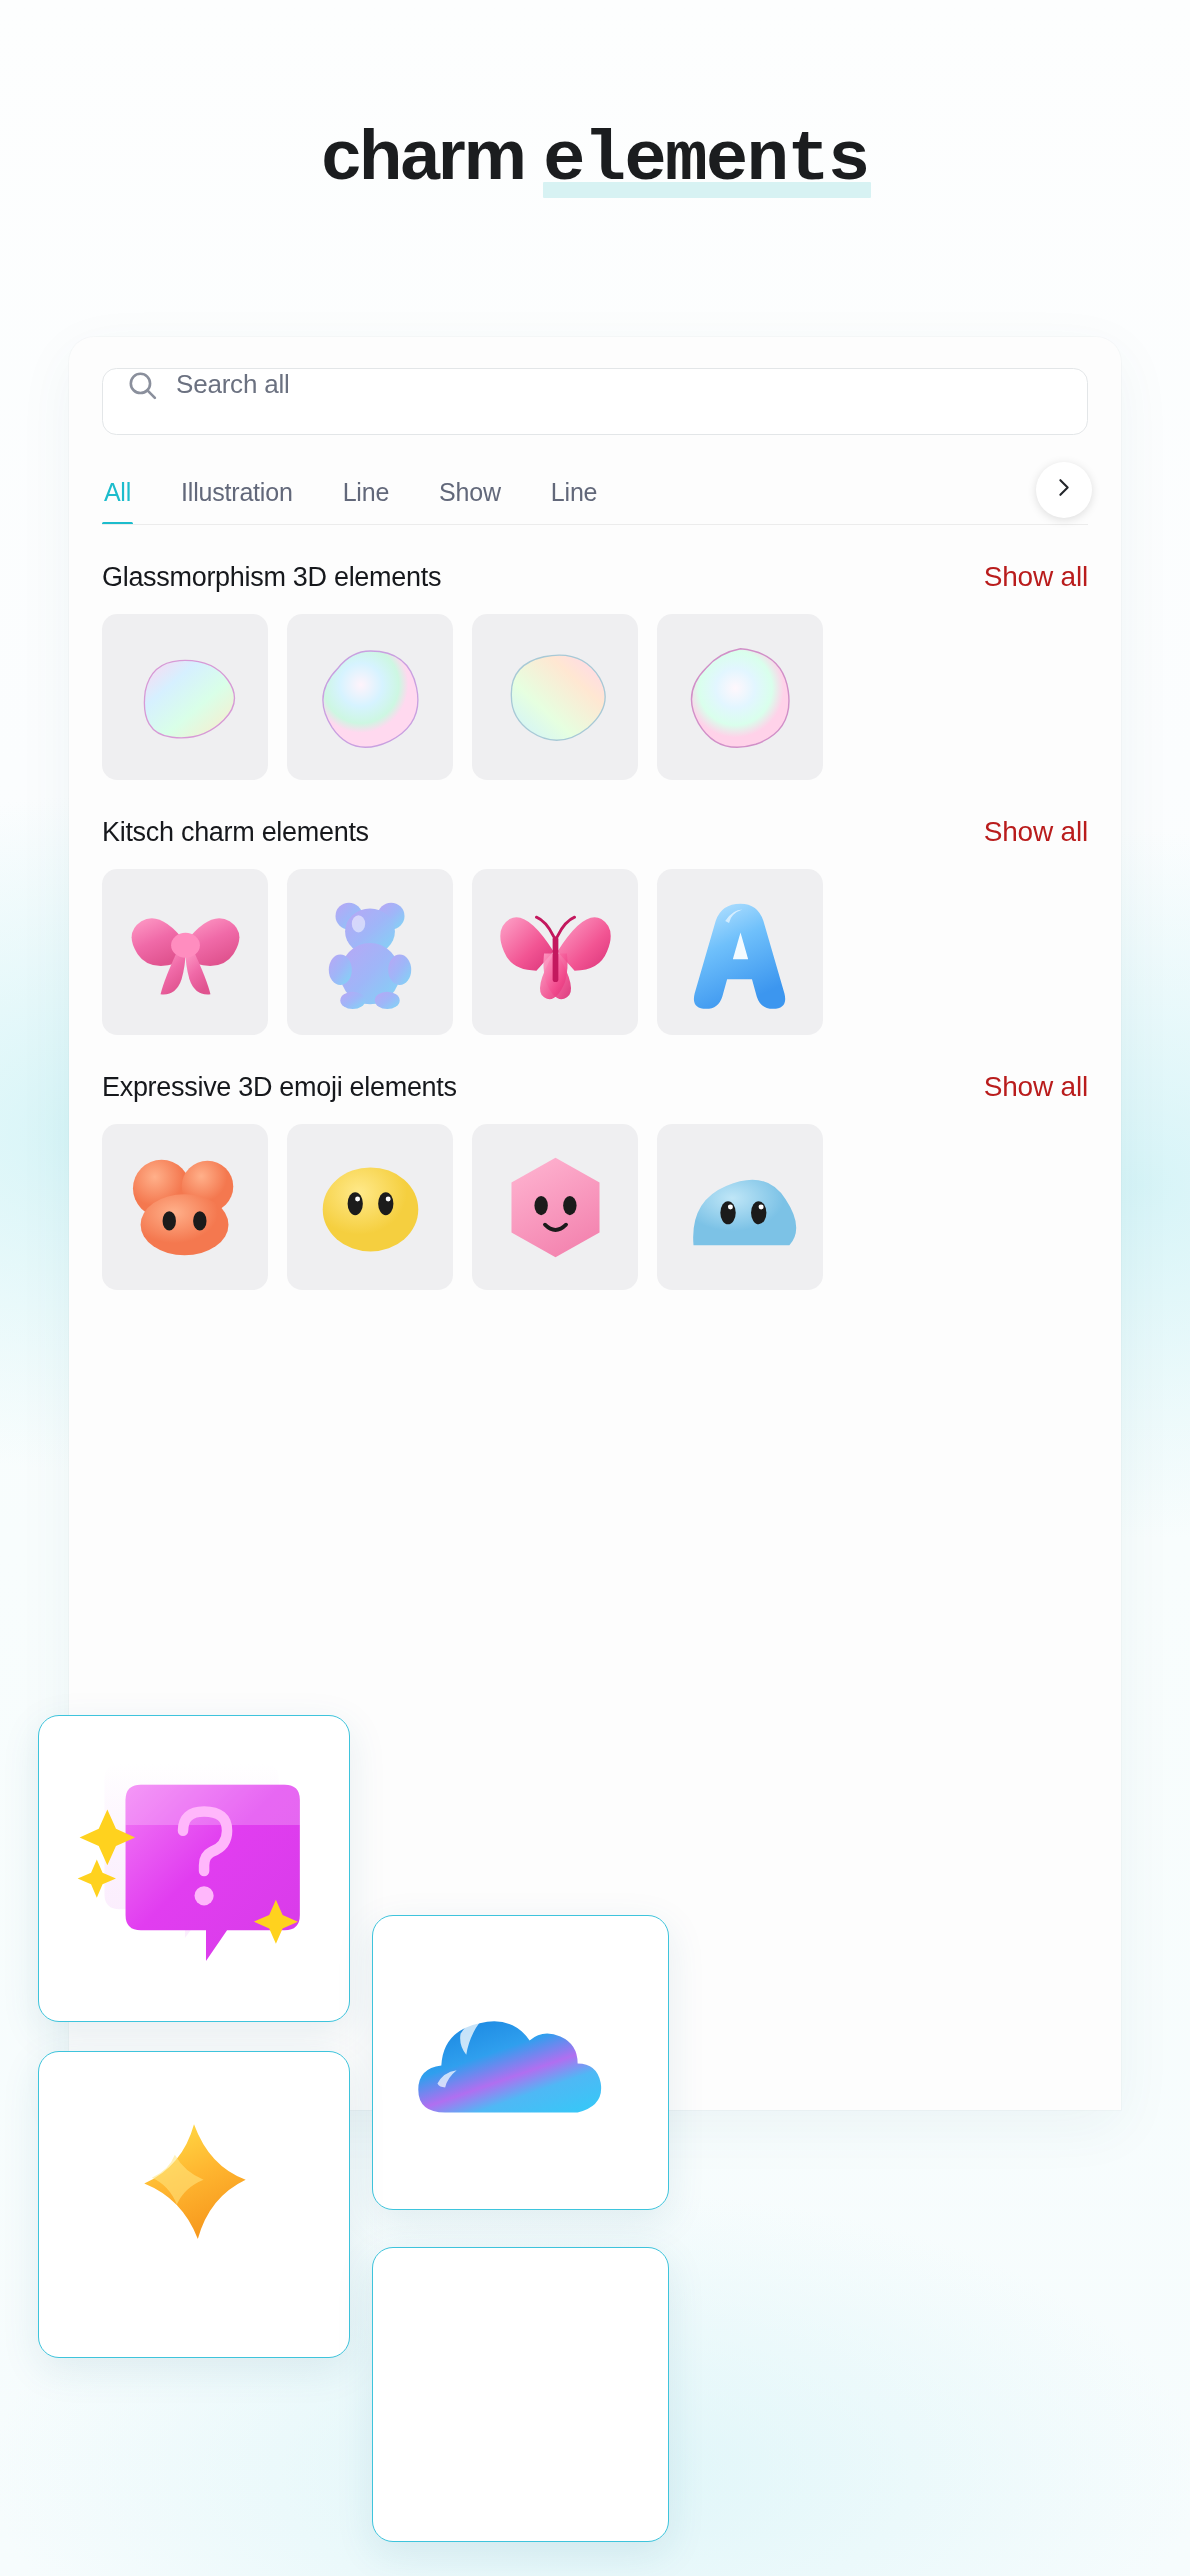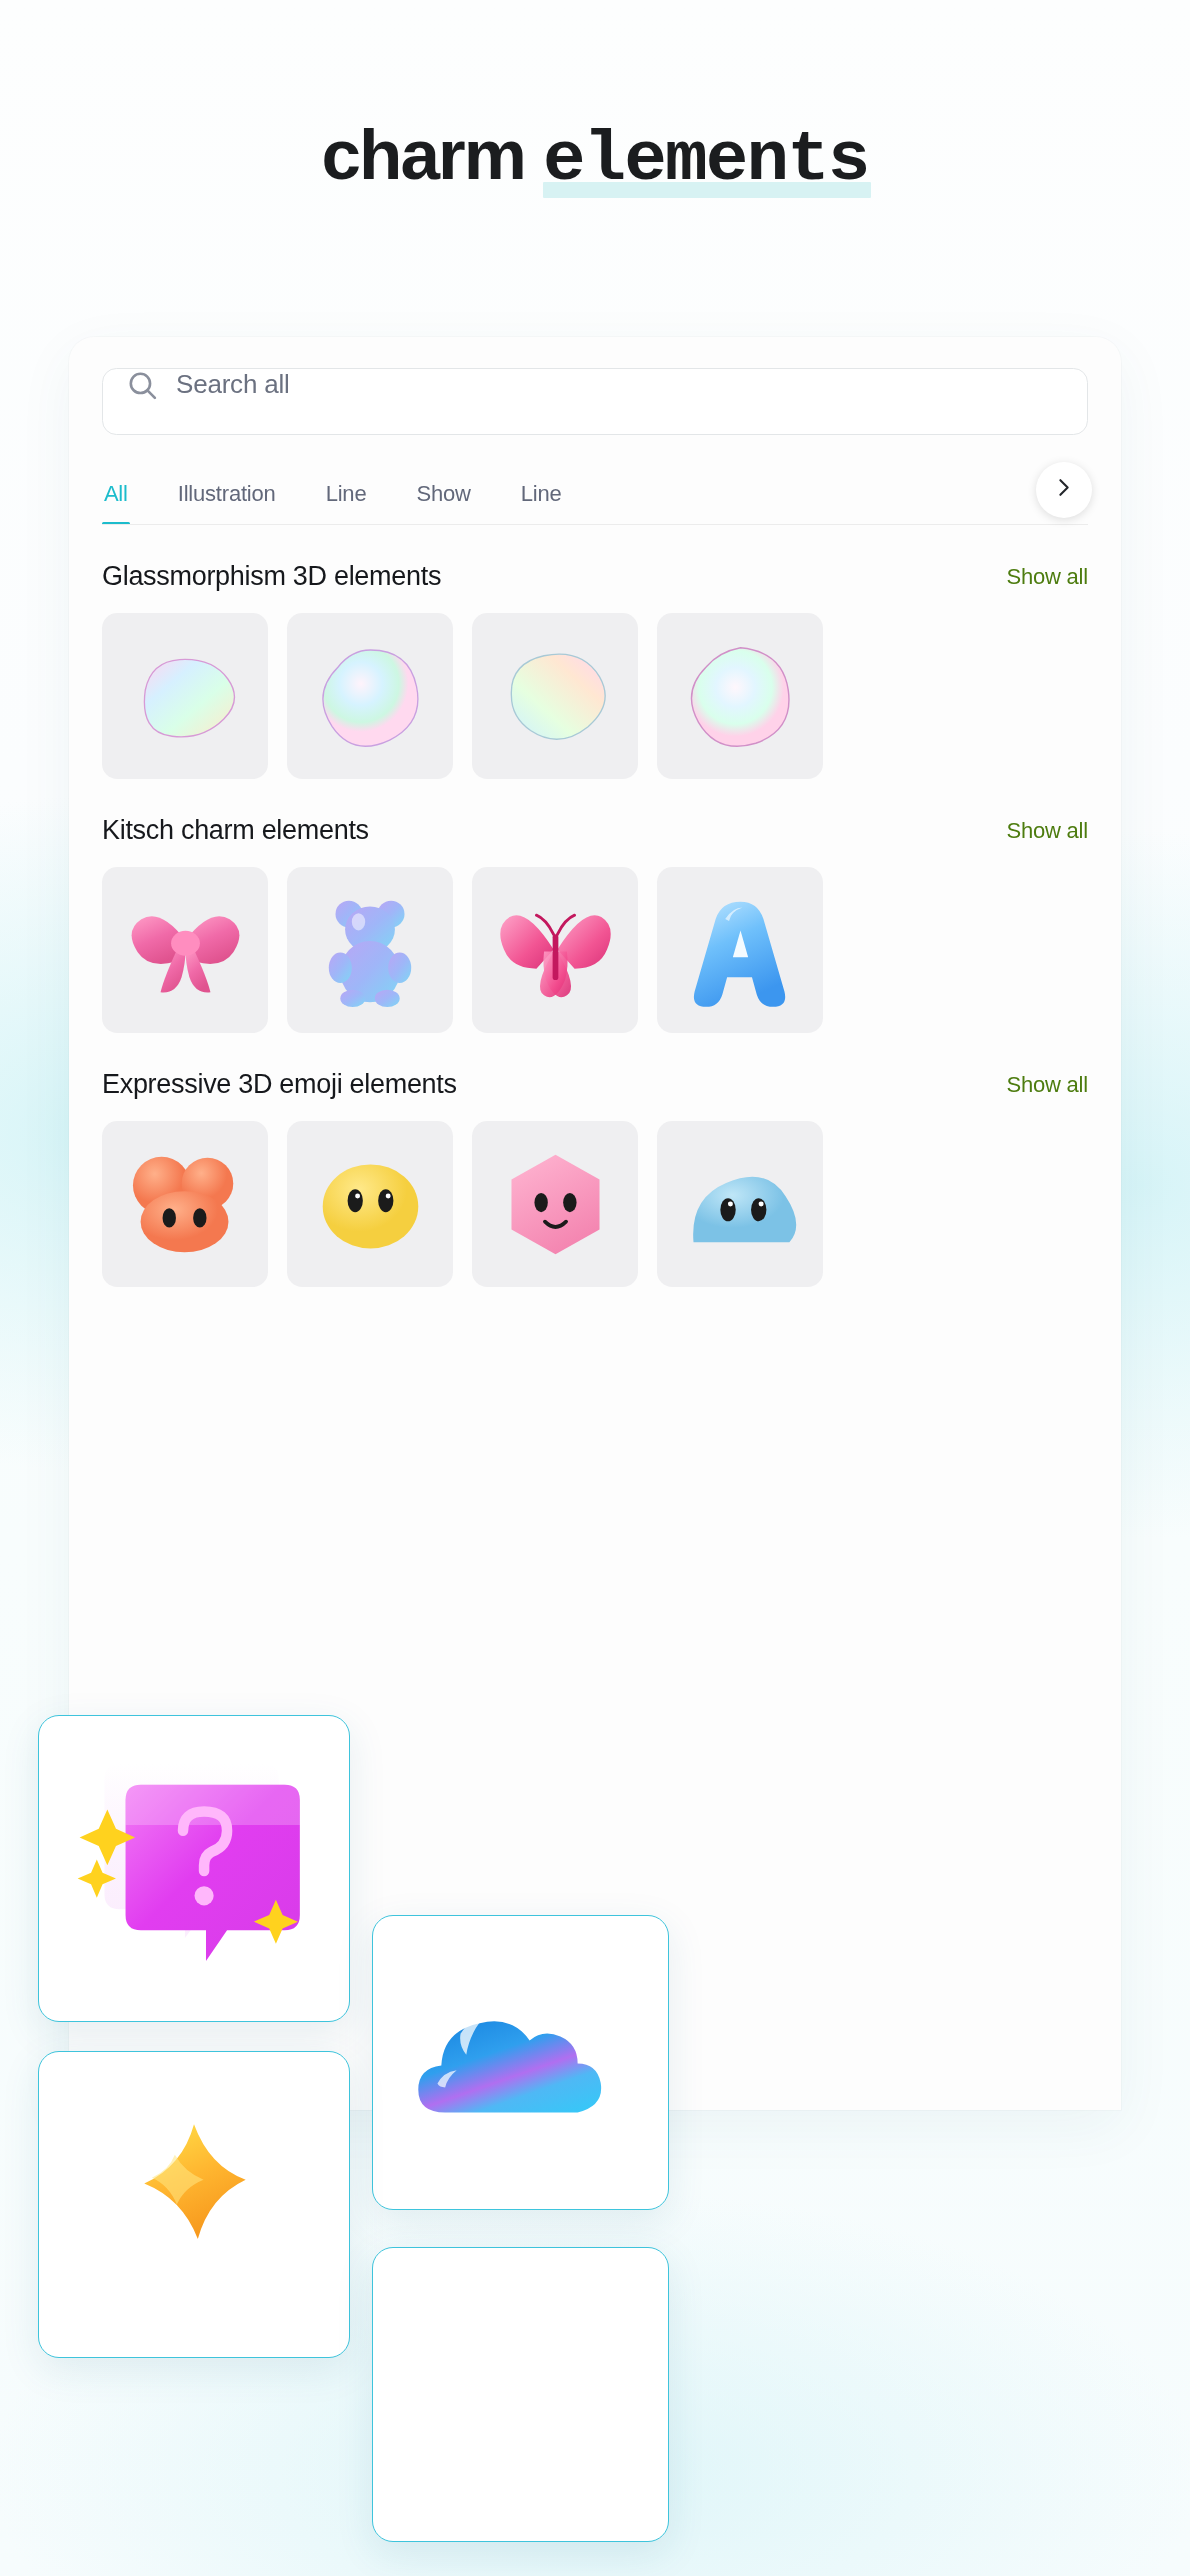--- a/index.html
+++ b/index.html
@@ -77,21 +77,21 @@
 
   
   .tabs-shell{ position:relative; margin-top:25px; }
   .tabs{
     display:flex; align-items:flex-end; gap:0;
     height:65px;
     border-bottom:1.4px solid #ececec;
     overflow:hidden;
   }
   .tab{
-    font-size:22px;
+    font-size:25px;
     color:#62687a;
     padding:0 0 17px 0;
     margin-right:50px;
     letter-spacing:-0.2px;
     white-space:nowrap;
     position:relative;
   }
   .tab:first-child{ margin-left:1.9px; }
   .tab.active{ color:#1cbccc; }
   .tab.active:after{
@@ -112,21 +112,21 @@
   
   .section{ margin-top:36px; }
   .section-head{
     display:flex; align-items:center; justify-content:space-between;
     margin-bottom:21px;
   }
   .section-title{
     font-size:27px; color:#16181c; letter-spacing:-0.3px;
   }
   .section-showall{
-    font-size:22px; color:#4d7c0f; letter-spacing:-0.2px;
+    font-size:28px; color:#b91c1c; letter-spacing:-0.2px;
   }
   .row{
     display:flex; gap:19px;
   }
   .cell{
     flex:0 0 166px;
     width:166px; height:166px;
     background:#efeff1;
     border-radius:15.3px;
     display:flex; align-items:center; justify-content:center;

